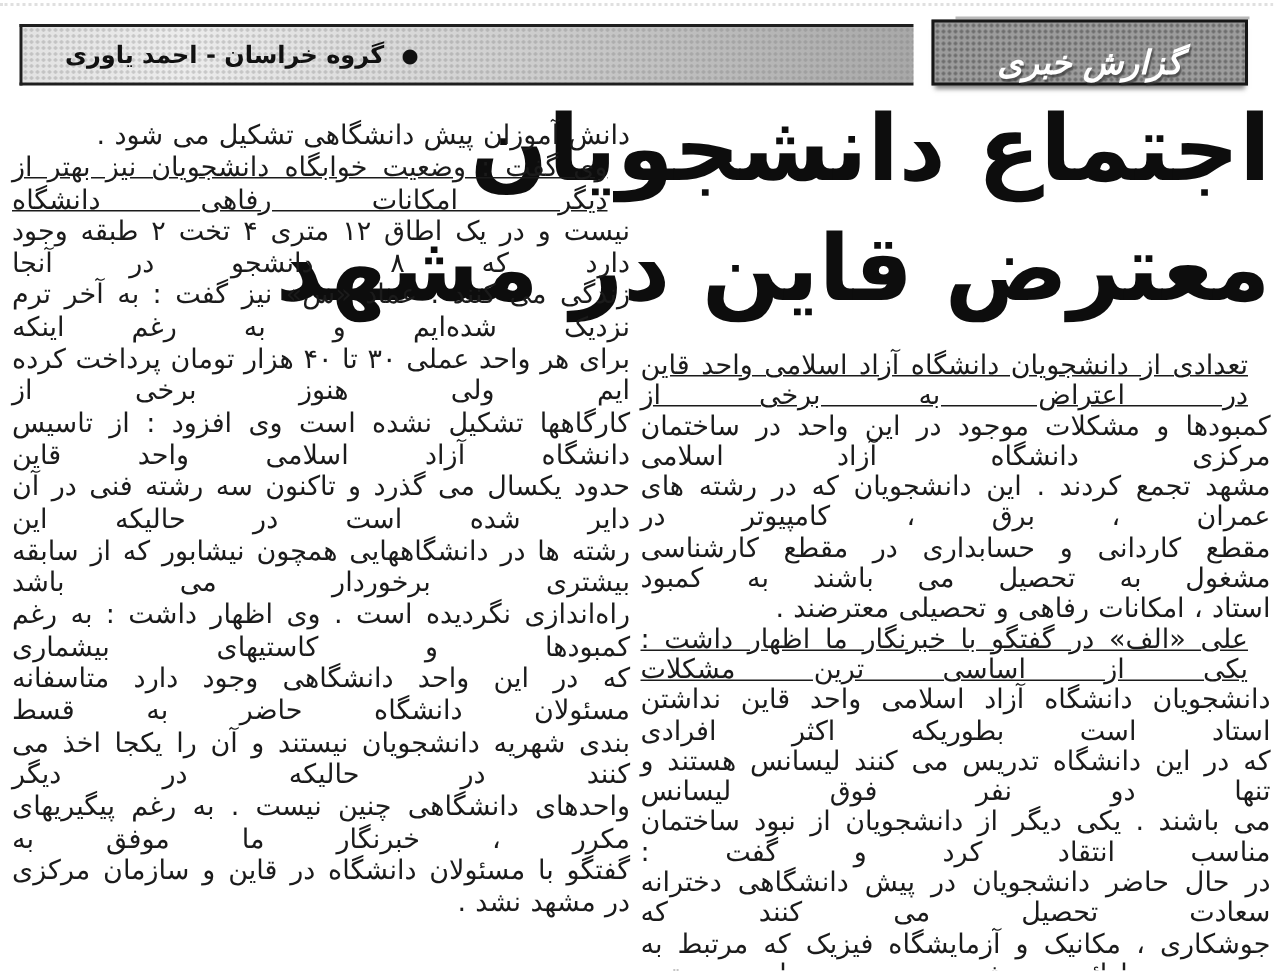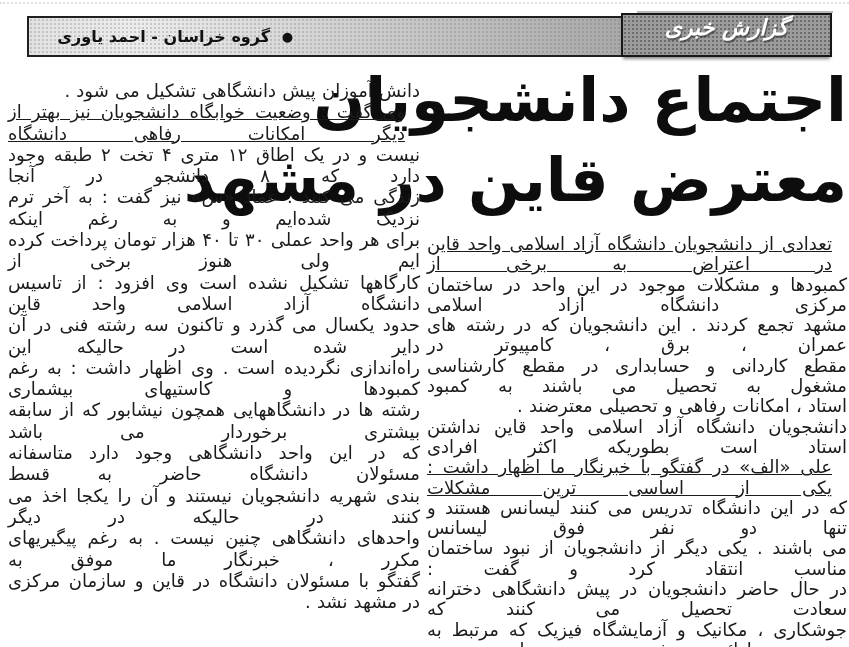--- a/index.html
+++ b/index.html
@@ -17,21 +17,21 @@
     position: absolute; top: 2px; left: 0; width: 100%;
     border-top: 2px dotted #d4d4d4;
     opacity: .7;
   }
   .top-right-rule {
     position: absolute; top: 11px; left: 637px; width: 196px; height: 0;
     border-top: 2px solid #b8b8b8;
   }
   
   .byline-bar {
-    position: absolute; left: 27px; top: 16px; width: 596px; height: 41px;
+    position: absolute; left: 13px; top: 16px; width: 596px; height: 41px;
     box-sizing: border-box;
     border-top: 2px solid #1f1f1f;
     border-bottom: 2px solid #1f1f1f;
     border-left: 2px solid #1f1f1f;
     background-image:
       radial-gradient(rgba(110,110,110,0.28) 1px, transparent 1.3px),
       linear-gradient(90deg, #e2e2e2 0%, #ececec 18%, #cfcfcf 55%, #a8a8a8 100%);
     background-size: 4px 4px, 100% 100%;
     display: flex; align-items: center;
   }
@@ -46,21 +46,21 @@
   }
   .byline-text .bullet { font-size: 13px; vertical-align: 1px; margin-left: 6px; }
   
   .news-tag {
     position: absolute; left: 621px; top: 13px; width: 211px; height: 44px;
     box-sizing: border-box;
     border: 2px solid #161616;
     background-color: #9c9c9c;
     background-image: radial-gradient(rgba(70,70,70,0.55) 1px, transparent 1.35px);
     background-size: 4px 4px;
-    display: flex; align-items: flex-start; justify-content: center;
+    display: flex; align-items: flex-end; justify-content: center;
     box-shadow: 0 4px 3px -2px rgba(40,40,40,0.55);
   }
   .news-tag-label {
     color: #ffffff;
     font-size: 22px;
     font-weight: bold;
     font-style: italic;
     text-shadow: 1px 2px 1px rgba(50,50,50,0.65);
     letter-spacing: 0.5px;
   }
@@ -122,23 +122,23 @@
         <div class="line indent">تعدادی از دانشجویان دانشگاه آزاد اسلامی واحد قاین در اعتراض به برخی از</div>
 
         <div class="line">کمبودها و مشکلات موجود در این واحد در ساختمان مرکزی دانشگاه آزاد اسلامی</div>
 
         <div class="line">مشهد تجمع کردند . این دانشجویان که در رشته های عمران ، برق ، کامپیوتر در</div>
 
         <div class="line">مقطع کاردانی و حسابداری در مقطع کارشناسی مشغول به تحصیل می باشند به کمبود</div>
 
         <div class="line last">استاد ، امکانات رفاهی و تحصیلی معترضند .</div>
 
+        <div class="line indent">علی «الف» در گفتگو با خبرنگار ما اظهار داشت : یکی از اساسی ترین مشکلات</div>
+
         <div class="line">دانشجویان دانشگاه آزاد اسلامی واحد قاین نداشتن استاد است بطوریکه اکثر افرادی</div>
-
-        <div class="line indent">علی «الف» در گفتگو با خبرنگار ما اظهار داشت : یکی از اساسی ترین مشکلات</div>
 
         <div class="line">که در این دانشگاه تدریس می کنند لیسانس هستند و تنها دو نفر فوق لیسانس</div>
 
         <div class="line">می باشند . یکی دیگر از دانشجویان از نبود ساختمان مناسب انتقاد کرد و گفت :</div>
 
         <div class="line">در حال حاضر دانشجویان در پیش دانشگاهی دخترانه سعادت تحصیل می کنند که</div>
 
 
         <div class="line">جوشکاری ، مکانیک و آزمایشگاه فیزیک که مرتبط به دروس ارائه شده در این ترم</div>
 
@@ -155,23 +155,23 @@
         <div class="line">نیست و در یک اطاق ۱۲ متری ۴ تخت ۲ طبقه وجود دارد که ۸ دانشجو در آنجا</div>
 
         <div class="line">زندگی می کنند . عماد «س» نیز گفت : به آخر ترم نزدیک شده‌ایم و به رغم اینکه</div>
 
         <div class="line">برای هر واحد عملی ۳۰ تا ۴۰ هزار تومان پرداخت کرده ایم ولی هنوز برخی از</div>
 
         <div class="line">کارگاهها تشکیل نشده است وی افزود : از تاسیس دانشگاه آزاد اسلامی واحد قاین</div>
 
         <div class="line">حدود یکسال می گذرد و تاکنون سه رشته فنی در آن دایر شده است در حالیکه این</div>
 
+        <div class="line">رشته ها در دانشگاههایی همچون نیشابور که از سابقه بیشتری برخوردار می باشد</div>
+
         <div class="line">راه‌اندازی نگردیده است . وی اظهار داشت : به رغم کمبودها و کاستیهای بیشماری</div>
-
-        <div class="line">رشته ها در دانشگاههایی همچون نیشابور که از سابقه بیشتری برخوردار می باشد</div>
 
         <div class="line">که در این واحد دانشگاهی وجود دارد متاسفانه مسئولان دانشگاه حاضر به قسط</div>
 
         <div class="line">بندی شهریه دانشجویان نیستند و آن را یکجا اخذ می کنند در حالیکه در دیگر</div>
 
         <div class="line">واحدهای دانشگاهی چنین نیست . به رغم پیگیریهای مکرر ، خبرنگار ما موفق به</div>
 
         <div class="line last">گفتگو با مسئولان دانشگاه در قاین و سازمان مرکزی در مشهد نشد .</div>
       </div>
   </div>

